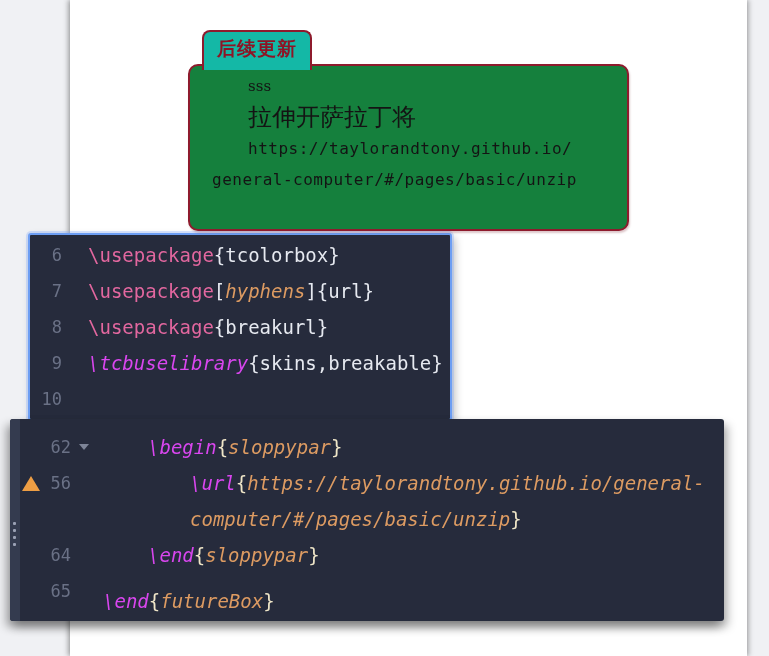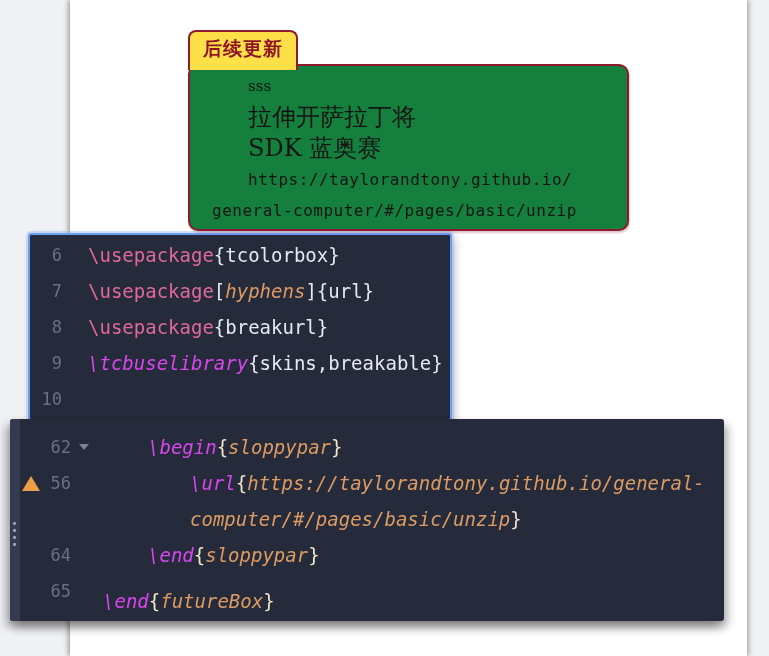--- a/index.html
+++ b/index.html
@@ -10,22 +10,22 @@
   }
   
   .paper{
     position:absolute;left:70px;top:0;width:677px;height:656px;
     background:#ffffff;
     box-shadow:-2px 0 5px rgba(0,0,0,0.30), 2px 0 5px rgba(0,0,0,0.25);
   }
   
   .callout{position:absolute;left:188px;top:30px;width:441px;}
   .callout-tab{
-    display:inline-block;position:relative;z-index:2;
-    background:#fde047;border:2px solid #8e1b2d;border-bottom:none;
+    display:inline-block;position:relative;z-index:2;margin-left:14px;
+    background:#14b8a6;border:2px solid #8e1b2d;border-bottom:none;
     border-radius:8px 8px 0 0;
     padding:4px 13px 8px 13px;
     color:#8e1425;font-weight:bold;font-size:19px;
     font-family:"DejaVu Serif","Liberation Serif",serif;
     letter-spacing:1px;
   }
   .callout-body{
     position:relative;z-index:1;margin-top:-6px;
     background:#15803d;border:2px solid #8e1b2d;border-radius:10px;
     height:158px;padding-top:5px;
@@ -102,21 +102,20 @@
 
 <div class="paper"></div>
 
 <div class="callout">
   <div class="callout-tab">
     <span>后续更新</span>
   </div>
   <div class="callout-body">
     <div class="co-line small">sss</div>
     <div class="co-line">拉伸开萨拉丁将</div>
-    <div class="co-line">SDK 蓝奥赛</div>
     <div class="co-line mono">https://taylorandtony.github.io/</div>
     <div class="co-line mono outdent">general-computer/#/pages/basic/unzip</div>
   </div>
 </div>
 
 <div class="editor editor1">
   <div class="crow">
     <span class="ln">6</span>
     <span class="code"><span class="tok pink">\usepackage</span><span class="tok plain">{</span><span class="tok plain">tcolorbox</span><span class="tok plain">}</span></span>
   </div>

